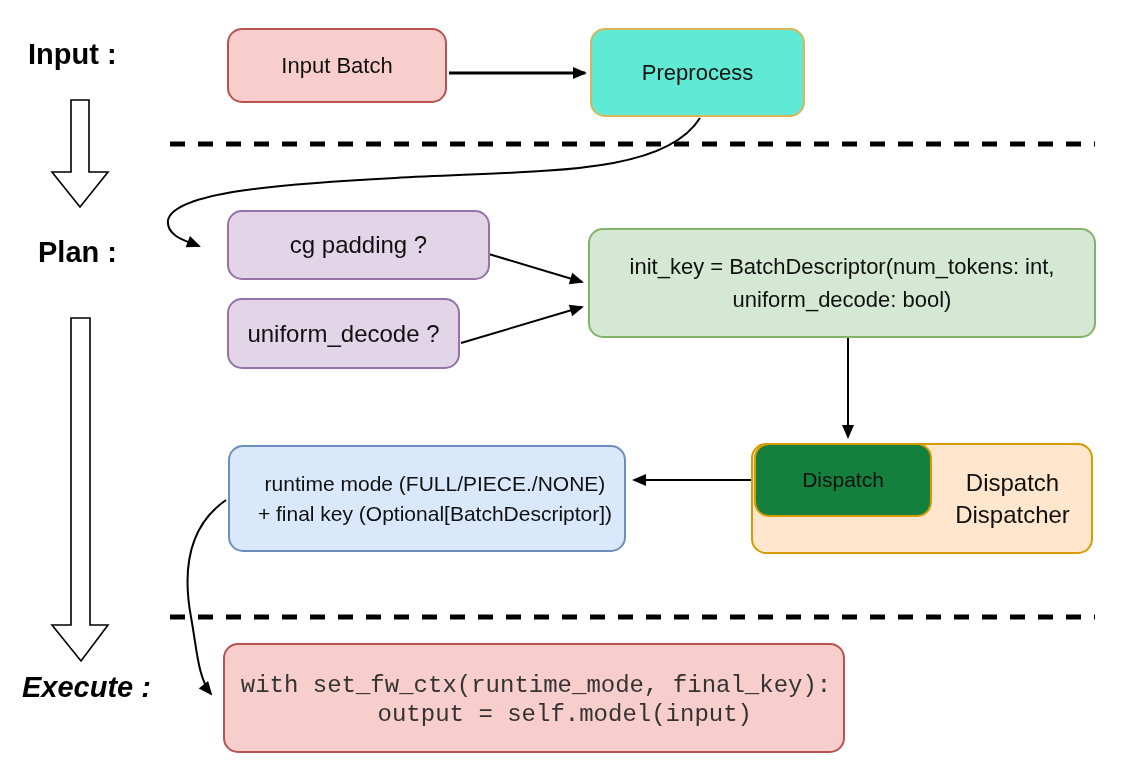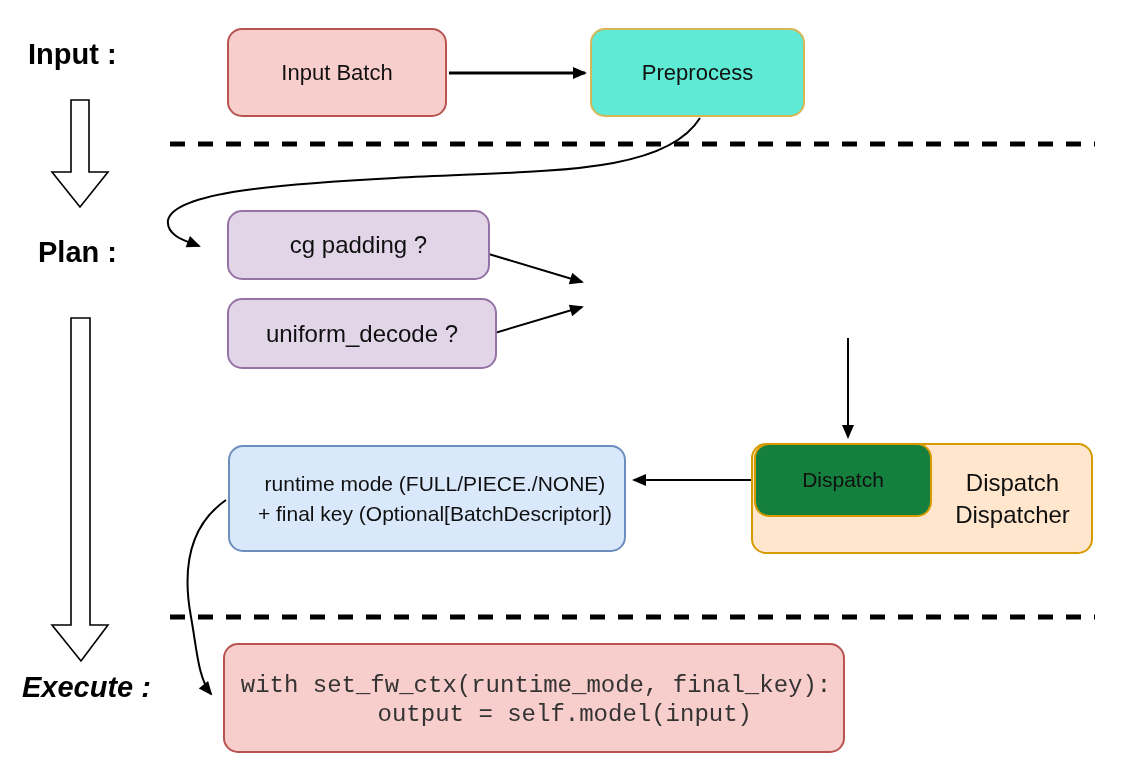--- a/index.html
+++ b/index.html
@@ -71,34 +71,38 @@
 
     <line x1="752" y1="480" x2="634" y2="480" class="conn" marker-end="url(#arrow)"></line>
 
     <path d="M 226 500 C 190 525, 182 568, 191 617 C 197 650, 198 678, 211 694" class="conn" marker-end="url(#arrow)"></path>
   </svg>
 
   <div class="stage-label" style="left:28px;top:38px;">Input :</div>
   <div class="stage-label" style="left:38px;top:236px;">Plan :</div>
   <div class="stage-label" style="left:22px;top:671px;font-style:italic;">Execute :</div>
 
-  <div class="node red f22" style="left:227px;top:28px;width:220px;height:89px;">
+  <div class="node red f22" style="left:227px;top:28px;width:220px;height:75px;">
     <span>Input Batch</span>
   </div>
   <div class="node yellow f22" style="left:590px;top:28px;width:215px;height:89px;">
     <span>Preprocess</span>
   </div>
 
   <div class="node purple f24" style="left:227px;top:210px;width:263px;height:70px;">
     <span>cg padding ?</span>
   </div>
-  <div class="node purple f24" style="left:227px;top:298px;width:270px;height:71px;justify-content:center;">
+  <div class="node purple f24" style="left:227px;top:298px;width:233px;height:71px;justify-content:center;">
     <span>uniform_decode ?</span>
   </div>
 
+  <div class="node green f22 lh33" style="left:588px;top:228px;width:508px;height:110px;">
+    <span>init_key = BatchDescriptor(num_tokens: int,</span>
+    <span>uniform_decode: bool)</span>
+  </div>
 
   <div class="node orange" style="left:751px;top:443px;width:342px;height:111px;"></div>
   <div class="dispatcher-text" style="left:932px;top:443px;width:161px;height:111px;">
     <span>Dispatch</span>
     <span>Dispatcher</span>
   </div>
   <div class="node peach" style="left:754px;top:443px;width:178px;height:74px;font-size:21px;">
     <span>Dispatch</span>
   </div>
 

